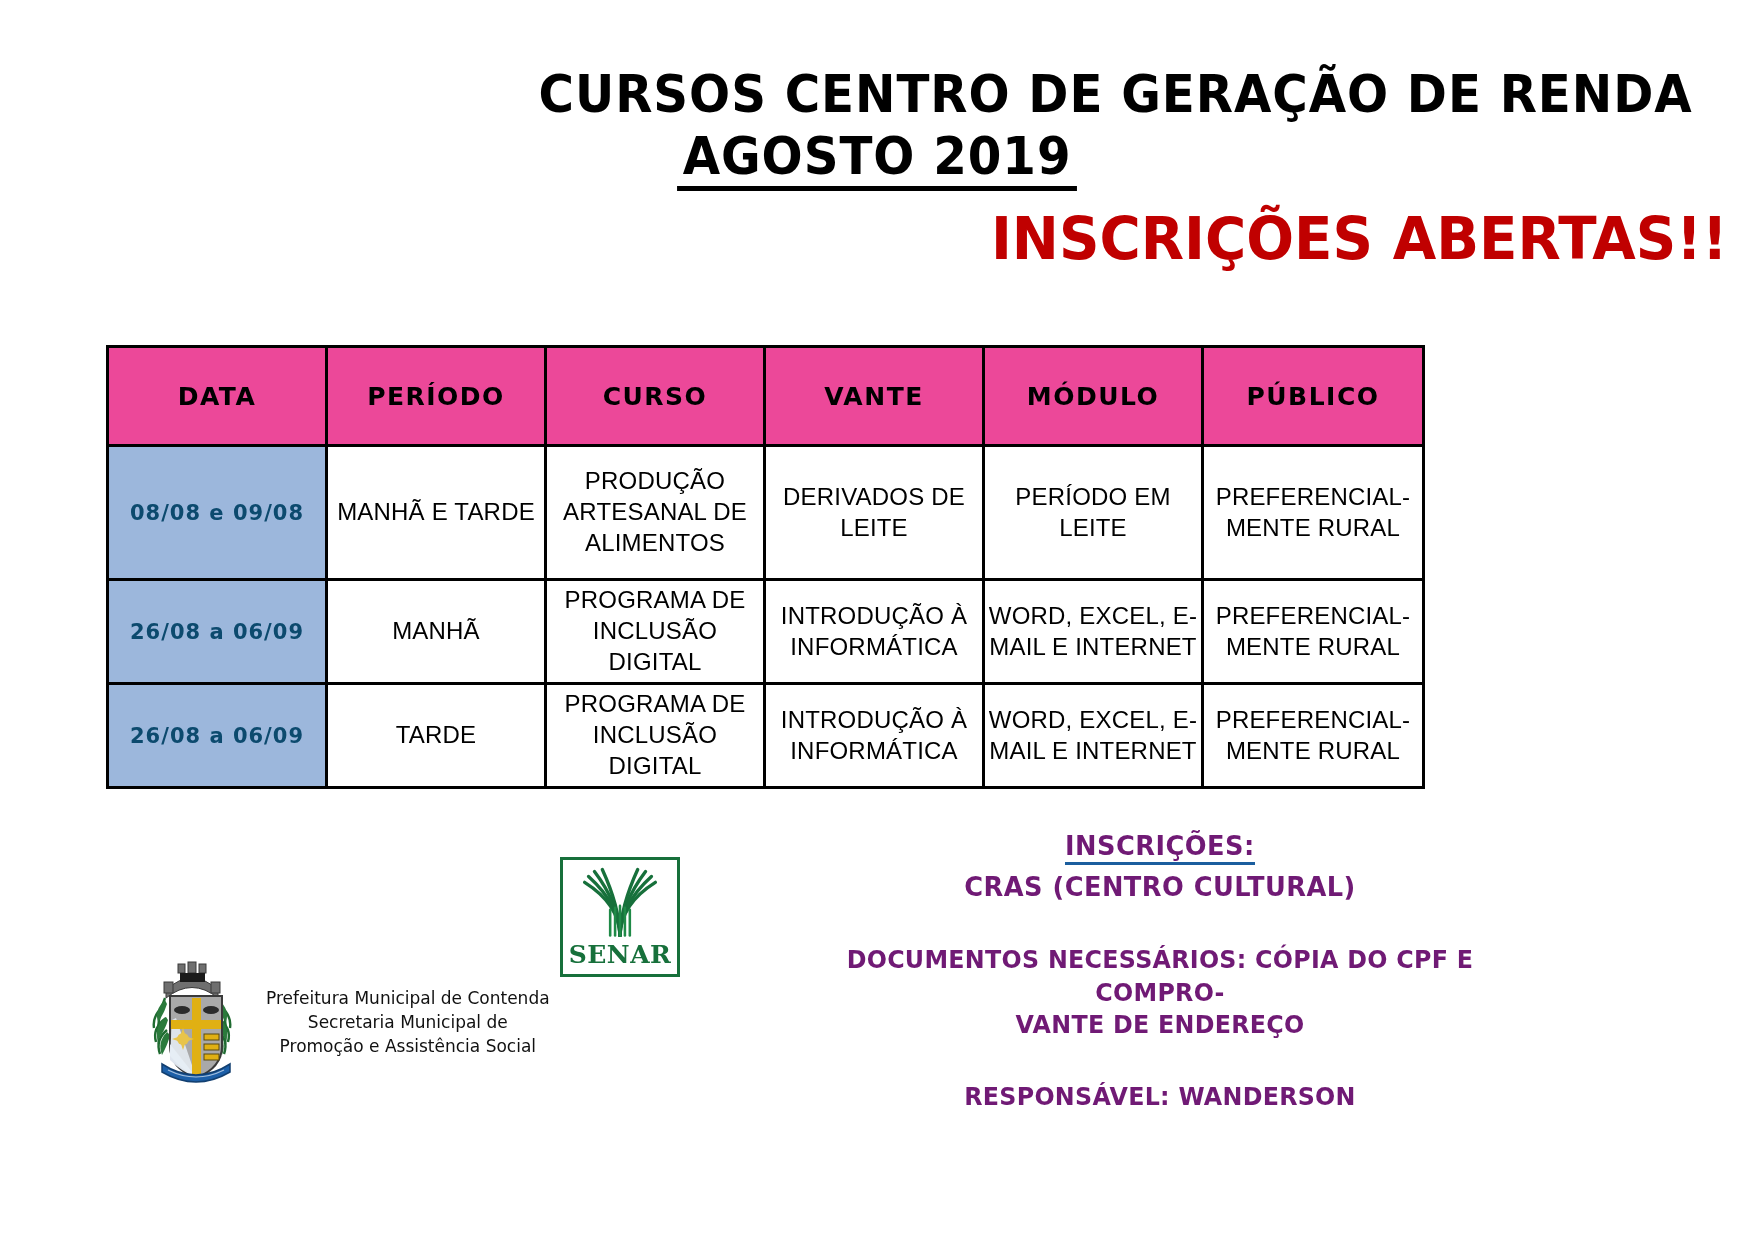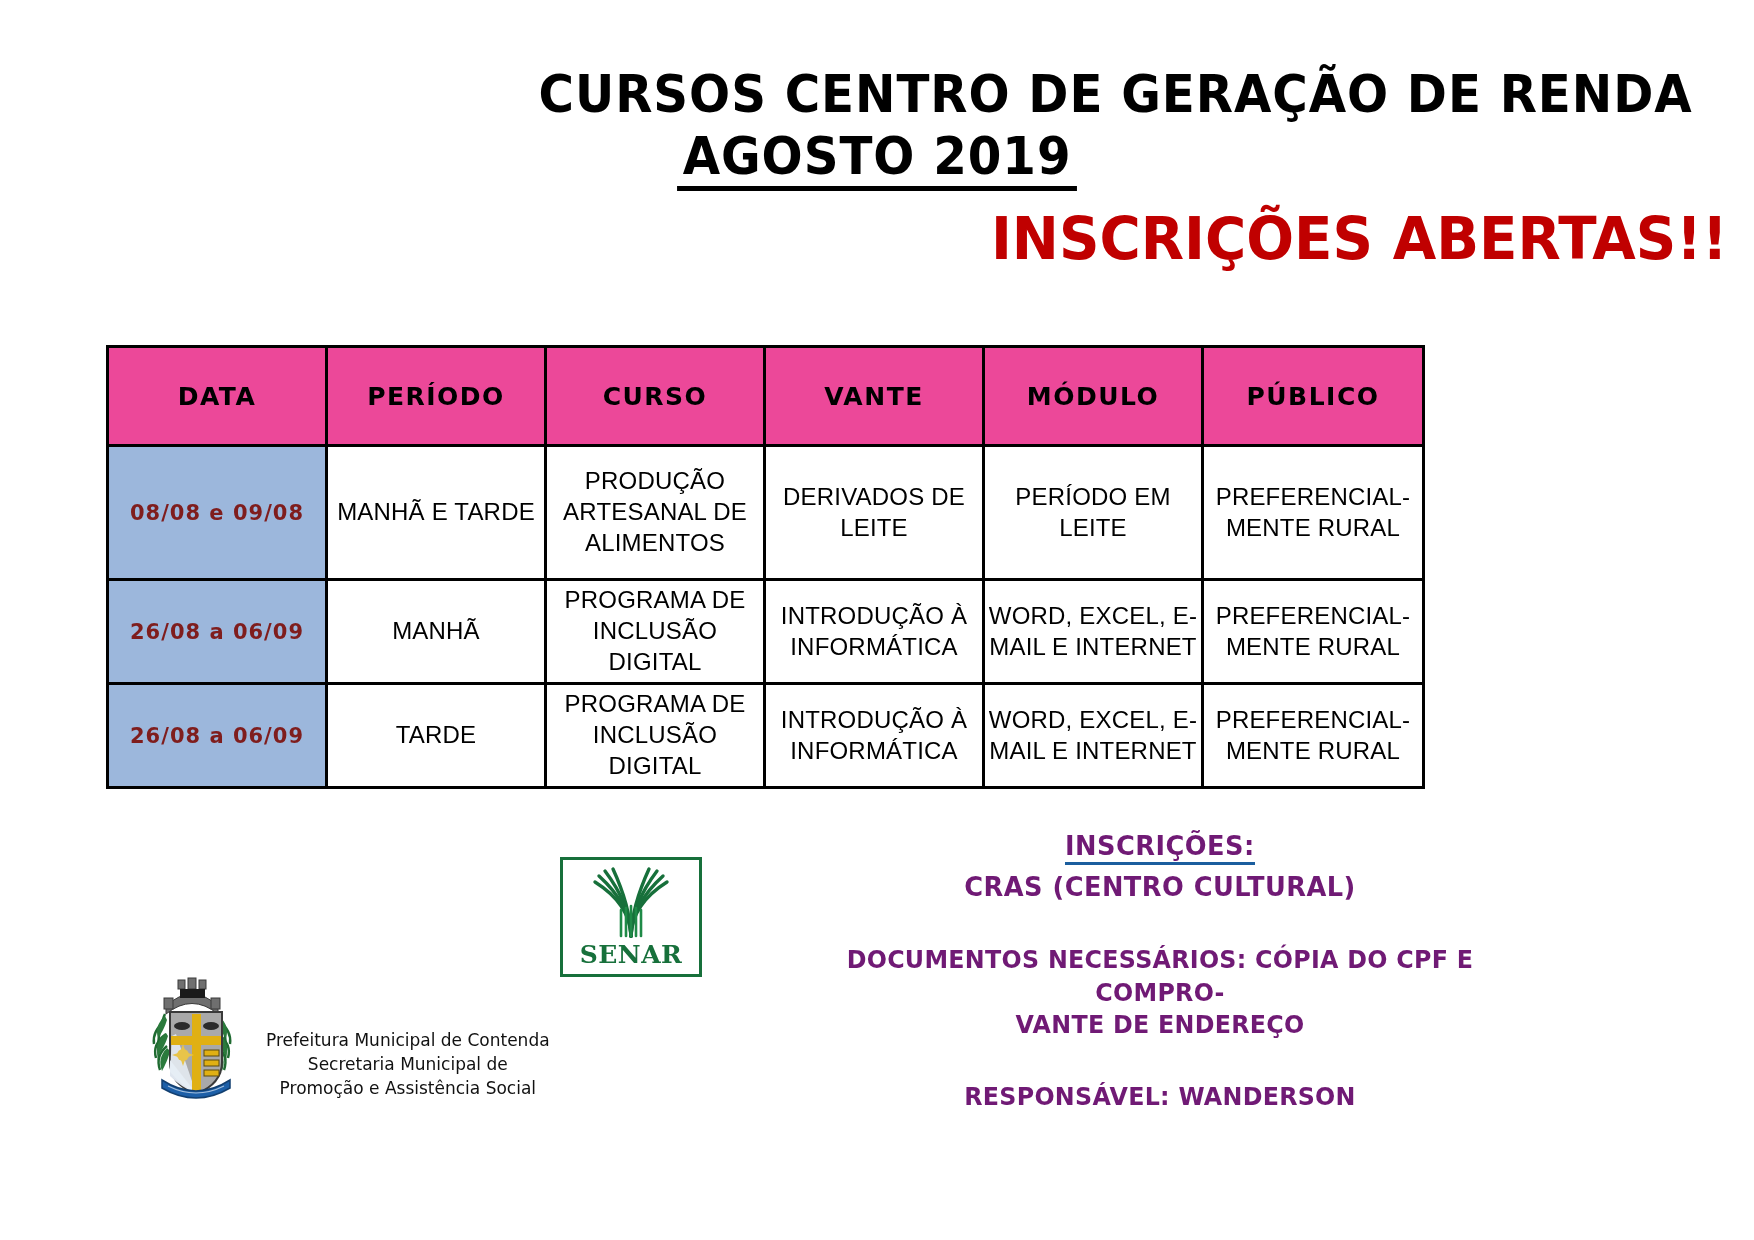--- a/index.html
+++ b/index.html
@@ -97,21 +97,21 @@
     padding-top: 20px;
   }
   .date-cell {
     background: #9CB7DC;
     vertical-align: top;
     padding-top: 9px;
     font-family: "DejaVu Sans", sans-serif;
     font-weight: bold;
     font-size: 21px;
     letter-spacing: 1px;
-    color: #7f1d1d;
+    color: #0c4a6e;
   }
   .body-cell {
     background: #ffffff;
     font-family: "Liberation Sans", sans-serif;
     font-weight: normal;
     font-size: 24px;
     color: #000000;
     line-height: 1.28;
     letter-spacing: 0.2px;
   }
@@ -132,44 +132,44 @@
     left: 0;
     top: 830px;
     width: 1754px;
     height: 400px;
   }
 
   
   .pref-group {
     position: absolute;
     left: 140px;
-    top: 146px;
+    top: 130px;
     display: flex;
-    align-items: flex-end;
+    align-items: center;
   }
   .coat {
     width: 112px;
     height: 124px;
     position: relative;
   }
   .pref-text {
     margin-left: 14px;
     font-family: "DejaVu Sans", sans-serif;
     font-size: 17px;
     color: #111111;
     line-height: 1.42;
     text-align: center;
   }
 
   
   .senar {
     position: absolute;
     left: 560px;
     top: 27px;
-    width: 142px;
+    width: 120px;
     height: 120px;
     border: 3px solid #17703B;
     background: #ffffff;
     box-sizing: border-box;
   }
   .senar-mark {
     width: 100%;
     height: 80px;
   }
   .senar-word {

